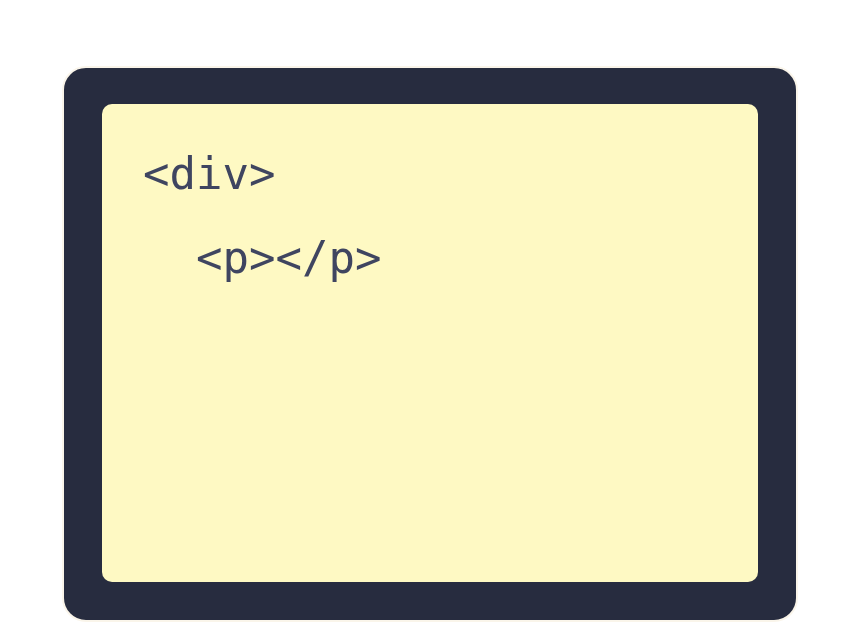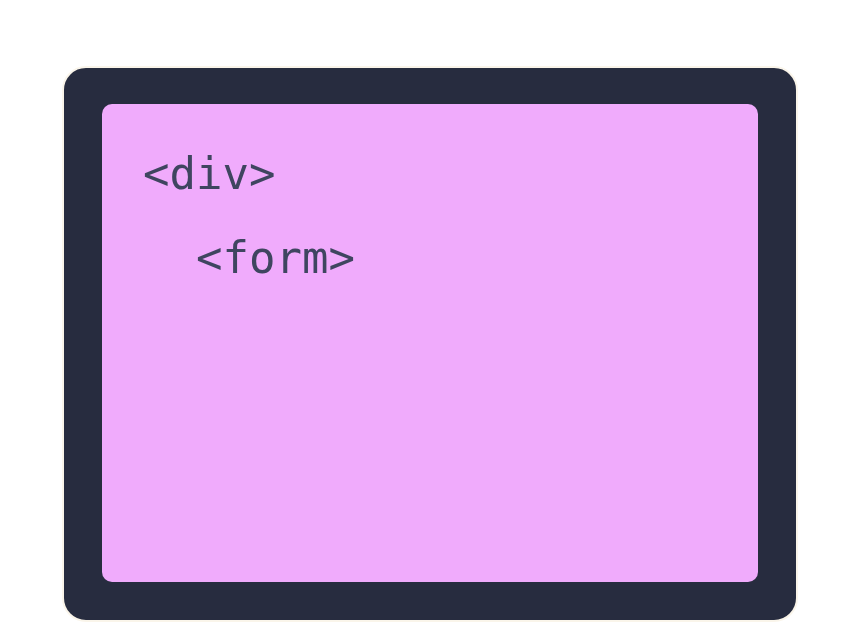--- a/index.html
+++ b/index.html
@@ -30,21 +30,21 @@
     border: 2px solid #faf5ea;
     border-radius: 24px;
   }
 
   .code-panel {
     position: absolute;
     left: 38px;
     top: 36px;
     width: 656px;
     height: 478px;
-    background: #f0abfc;
+    background: #fef9c3;
     border-radius: 10px;
     overflow: hidden;
   }
 
   .code {
     margin: 0;
     padding: 28px 20px 0 41px;
     font-family: "DejaVu Sans Mono", monospace;
     font-size: 44px;
     line-height: 84px;
@@ -56,16 +56,16 @@
     display: block;
     white-space: pre;
   }
 </style>
 </head>
 <body>
 
 <div class="stage">
   <div class="code-card">
     <div class="code-panel">
-      <pre class="code"><span class="code-line">&lt;div&gt;</span><span class="code-line">  &lt;form&gt;</span></pre>
+      <pre class="code"><span class="code-line">&lt;div&gt;</span><span class="code-line">  &lt;p&gt;&lt;/p&gt;</span></pre>
     </div>
   </div>
 </div>
 
 </body></html>

